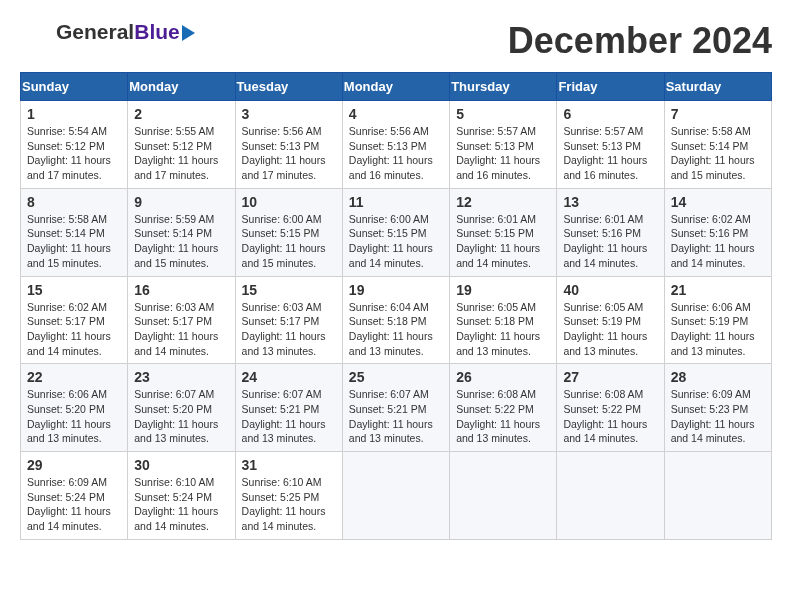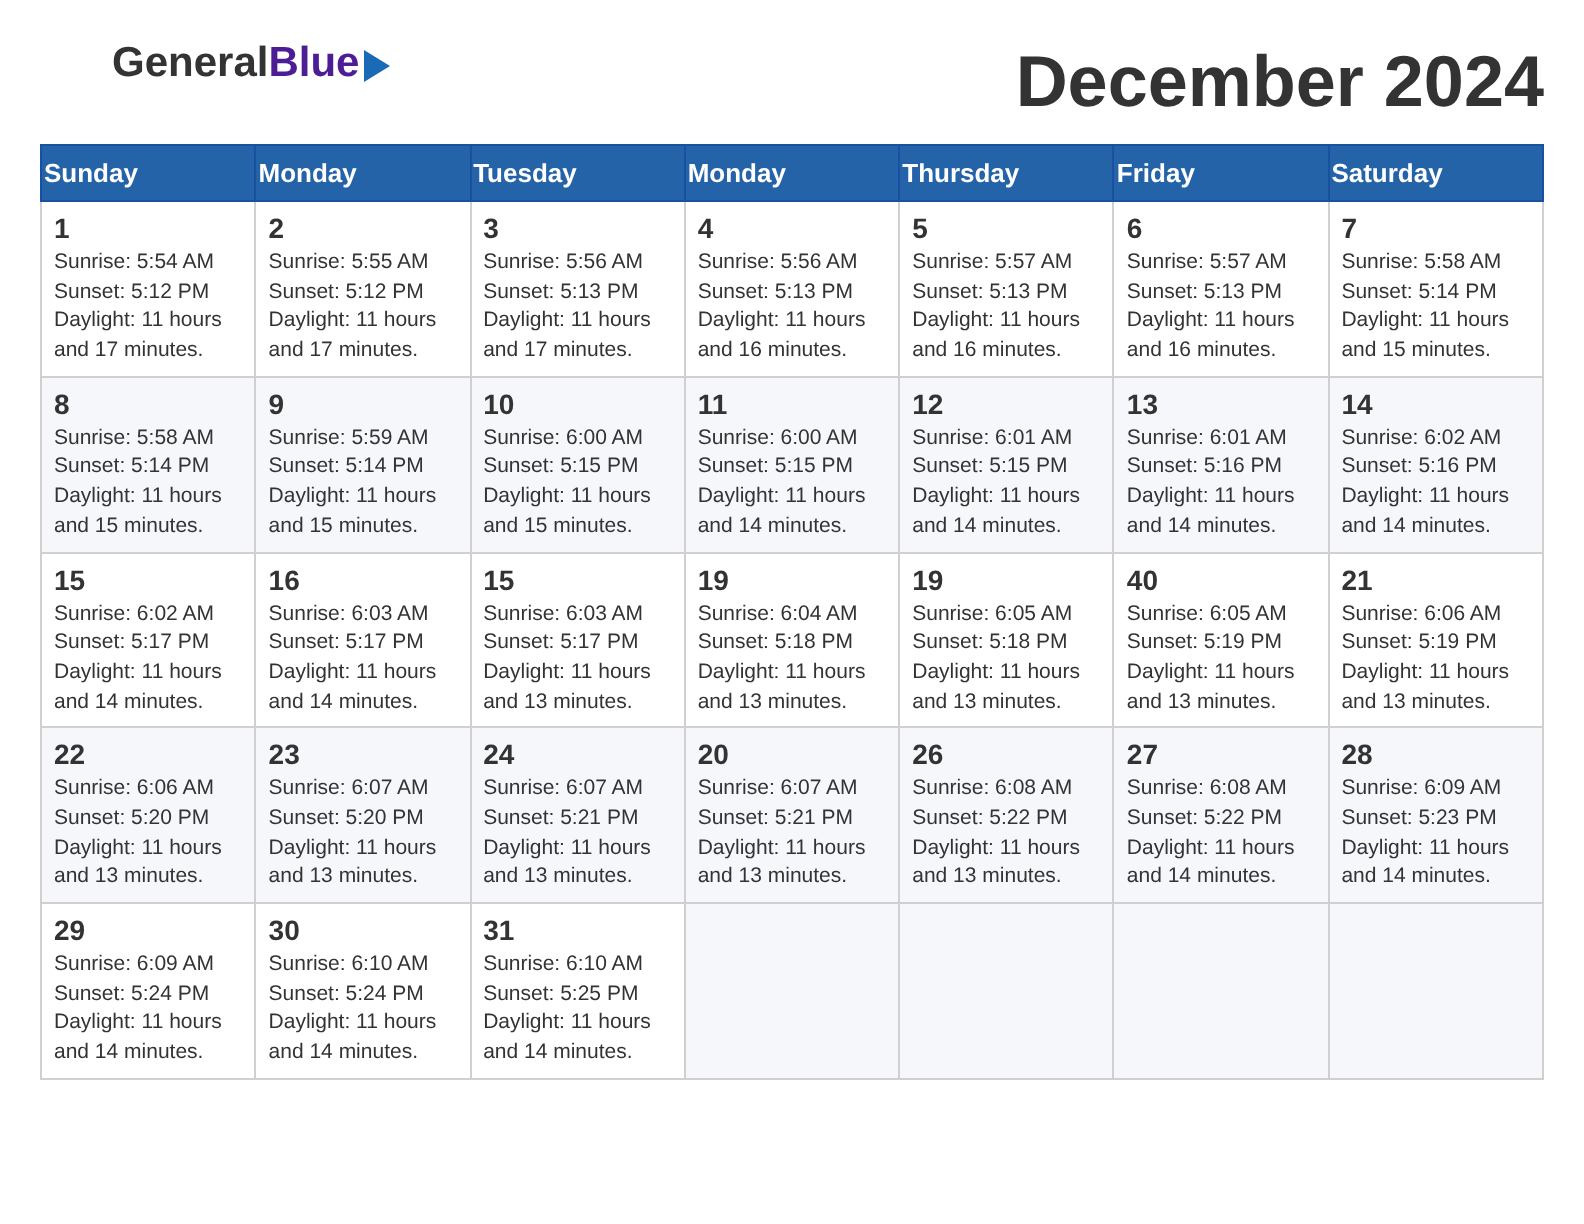--- a/index.html
+++ b/index.html
@@ -271,21 +271,21 @@
             Sunrise: 6:07 AM<br>Sunset: 5:20 PM<br>Daylight: 11 hours and 13 minutes.
           </div>
         </td>
         <td>
           <span class="day-num">24</span>
           <div class="day-info">
             Sunrise: 6:07 AM<br>Sunset: 5:21 PM<br>Daylight: 11 hours and 13 minutes.
           </div>
         </td>
         <td>
-          <span class="day-num">20</span>
+          <span class="day-num">25</span>
           <div class="day-info">
             Sunrise: 6:07 AM<br>Sunset: 5:21 PM<br>Daylight: 11 hours and 13 minutes.
           </div>
         </td>
         <td>
           <span class="day-num">26</span>
           <div class="day-info">
             Sunrise: 6:08 AM<br>Sunset: 5:22 PM<br>Daylight: 11 hours and 13 minutes.
           </div>
         </td>

